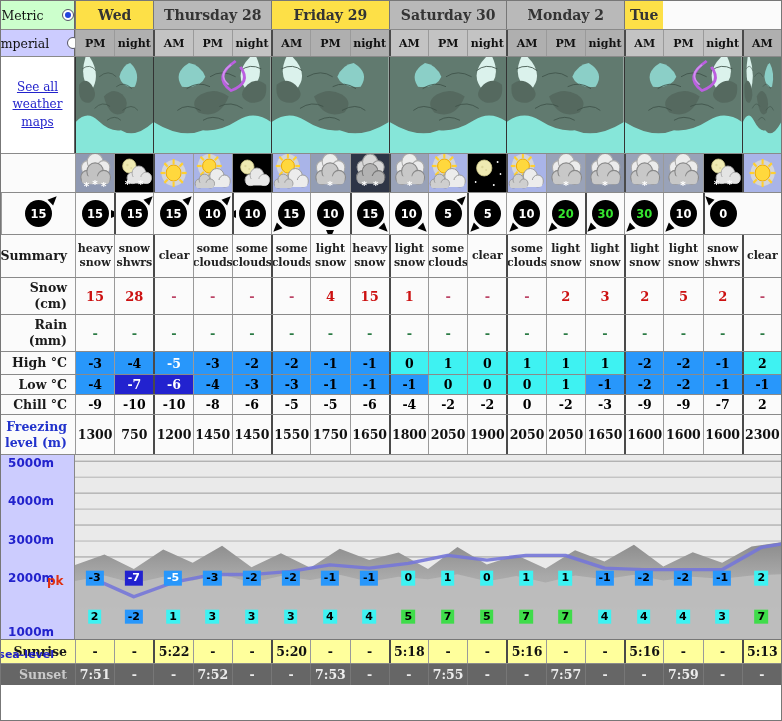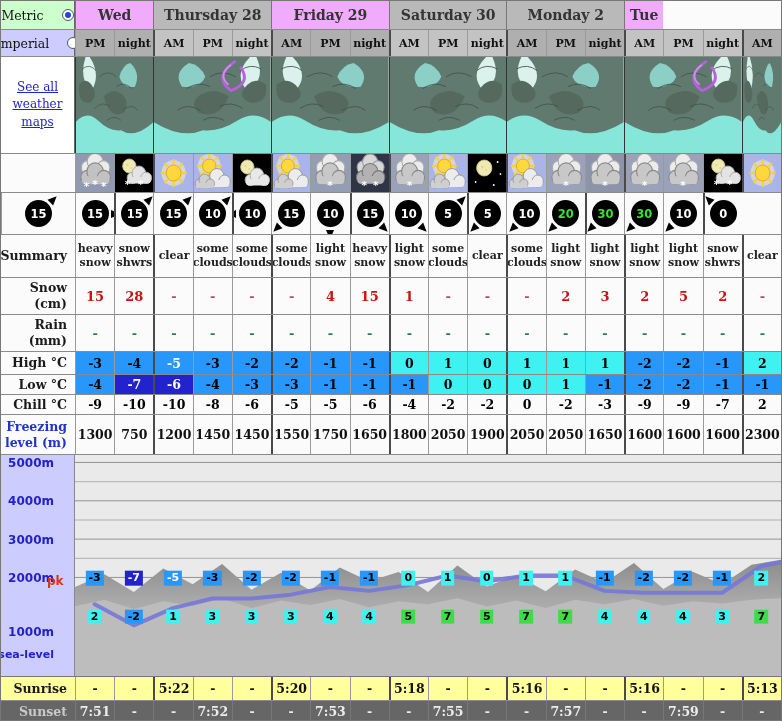--- a/index.html
+++ b/index.html
@@ -11,21 +11,21 @@
         box-sizing:border-box;overflow:hidden;text-align:center}
   .db{border-left:2px solid #4a4a4a}
   .lbl{display:flex;align-items:center;justify-content:flex-end;text-align:right;padding-right:8px;
        font-size:12.5px;font-weight:bold;color:#1a1a1a;box-sizing:border-box;line-height:1.25}
   #r-day{height:29px}#r-sub{height:27px}#r-maps{height:97px}#r-icons{height:39px}
   #r-wind{height:42px}#r-summary{height:43px}#r-snow{height:37px}#r-rain{height:37px}
   #r-high{height:23px}#r-low{height:20px}#r-chill{height:20px}#r-frz{height:40px}
   #r-sunrise{height:24px;background:#ffff9c}#r-sunset{height:21px;background:#666;border-bottom:none}
   .dayh{display:flex;align-items:center;justify-content:center;font-weight:bold;font-size:14px;
         color:#343434;border-left:1px solid #777;box-sizing:border-box}
-  .shD{background:#f0abfc}.shL{background:#b9b9b9}
+  .shD{background:#fde047}.shL{background:#b9b9b9}
   .subh{font-weight:bold;font-size:11px;color:#111}
   .shDs{background:#afafaf}.shLs{background:#c3c3c3}
   .metric{background:#ccffcc;border-right:1px solid #666}
   .imperial{background:#ccccff;border-right:1px solid #666}
   .toggle{display:flex;align-items:center;justify-content:center;gap:18px;font-size:12.5px;color:#111;
           box-sizing:border-box;cursor:pointer}
   .radio{width:12px;height:12px;border-radius:50%;border:1px solid #556;background:#fff;
          box-sizing:border-box;display:inline-block;flex:none}
   .radio.on::after{content:"";display:block;width:6px;height:6px;margin:2px;border-radius:50%;background:#2244dd}
   .maplink{background:#fff;display:flex;align-items:center;justify-content:center;text-align:center;
@@ -39,21 +39,21 @@
       align-items:center;justify-content:center}
   .wc b{font-family:"DejaVu Sans",sans-serif;font-size:11.5px;z-index:2}
   .arr{position:absolute;left:50%;top:50%;width:42px;height:0;margin-left:-21px}
   .tri{position:absolute;right:-4px;top:-4px;width:0;height:0;border-left:9px solid #000;
        border-top:4px solid transparent;border-bottom:4px solid transparent}
   .sum{font-size:11px;font-weight:bold;color:#222;line-height:1.25;padding:1px 2px}
   .num{font-weight:bold;font-size:13px}
   .tcell{font-weight:bold;font-size:12.5px}
   .frzl{color:#2233cc}
   .frzv{font-weight:bold;font-size:12.5px;color:#111}
-  #r-chart{display:flex;height:222px;box-sizing:border-box;border-bottom:1px solid #777}
+  #r-chart{display:flex;height:185px;box-sizing:border-box;border-bottom:1px solid #777}
   .chart-side{width:74px;flex:none;position:relative;background:#ccccfe;border-right:1px solid #888;box-sizing:border-box}
   .chart-plot{flex:1;position:relative;background:#eaeaea}
   .chart-plot svg{position:absolute;left:0;top:0;width:100%;height:100%}
   .ylab{position:absolute;right:20px;font:bold 12px "DejaVu Sans",sans-serif;color:#2222cc;white-space:nowrap}
   .pkm{position:absolute;left:46px;font:bold 12px "DejaVu Sans",sans-serif;color:#e03010}
   .bdg{position:absolute;transform:translate(-50%,-50%);font:bold 11px "DejaVu Sans",sans-serif;
        padding:1px 3px;line-height:1.15;white-space:nowrap}
   .sunv{font-weight:bold;font-size:12.5px;color:#111}
   .sunl{background:#ffff9c}
   .setl{color:#c9c9c9}

